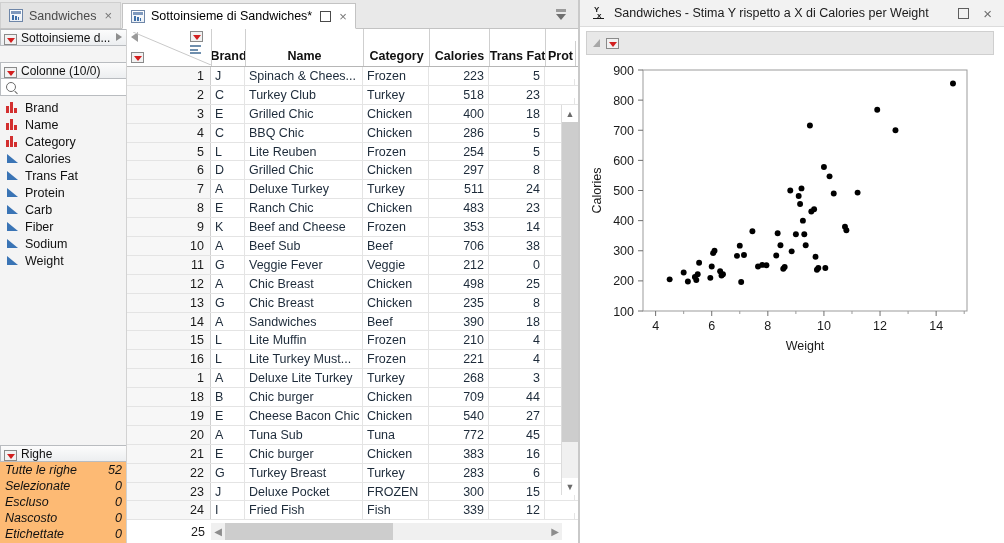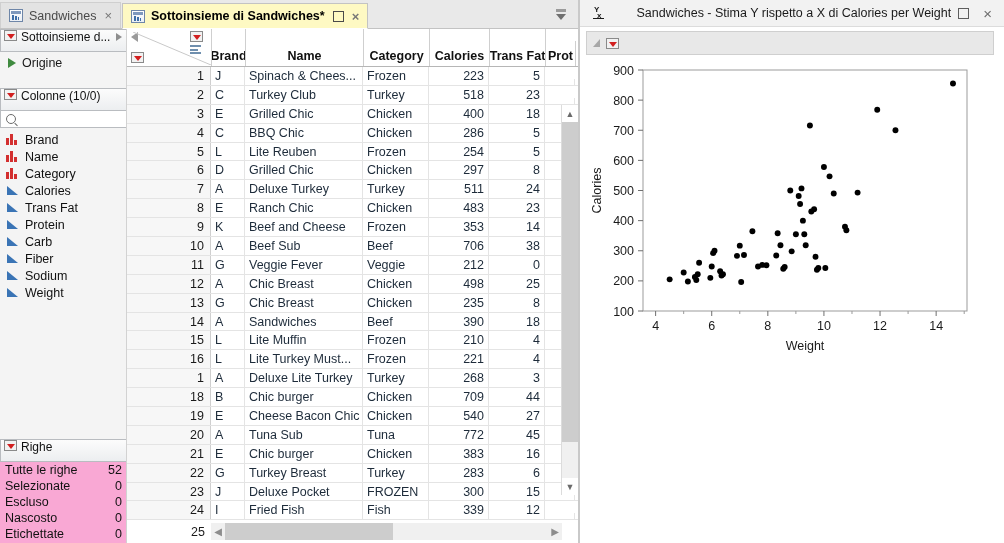--- a/index.html
+++ b/index.html
@@ -58,27 +58,26 @@
     cursor: default;
   }
   .tab.inactive {
     background: #e3e3e3;
     color: #4a4a4a;
     border: 1px solid #cfcfcf;
     border-bottom: none;
     margin-right: 1px;
   }
   .tab.active {
-    background: #fef9c3;
+    background: #ffffff;
     color: #000000;
     border: 1px solid #c3c3c3;
     border-bottom: 1px solid #ffffff;
     margin-bottom: -1px;
     z-index: 3;
-    font-weight: bold;
   }
   .tab-label { white-space: nowrap; }
   .tab-close {
     font-size: 13px;
     color: #777;
     margin-left: 2px;
     line-height: 1;
   }
   .tab-restore {
     display: inline-block;
@@ -141,23 +140,23 @@
     flex: 0 0 127px;
     background: #f4f4f4;
     display: flex;
     flex-direction: column;
     box-sizing: border-box;
     border-right: 1px solid #d2d2d2;
     font-size: 12px;
   }
   .panel-head {
     display: flex;
-    align-items: flex-start;
+    align-items: flex-end;
     gap: 4px;
-    height: 23px;
+    height: 17px;
     padding: 0 3px;
     background: linear-gradient(#fcfcfc,#eceef0);
     border: 1px solid #b9bcc0;
     border-right: none;
     box-sizing: border-box;
     font-size: 12px;
     color: #111;
     position: relative;
   }
   .panel-head .ttl { white-space: nowrap; overflow: hidden; }
@@ -244,21 +243,21 @@
   .ic-cont::before {
     content:"";
     position:absolute; left:1px; bottom:1px;
     width:0;height:0;
     border-left: 11px solid #3a74b5;
     border-top: 9px solid transparent;
   }
   .rows-panel {
     margin-top: auto;
   }
-  .rows-list { background:#f9a8d4; padding-top: 1px; }
+  .rows-list { background:#fdba74; padding-top: 1px; font-style: italic; }
   .rows-row {
     display:flex; justify-content: space-between;
     padding: 0 4px 0 5px;
     height: 16px;
     font-size: 12.5px;
     color: #121212;
   }
 
   
   .grid-wrap {
@@ -449,21 +448,21 @@
     flex: 0 0 auto;
     font-size: 8px;
     font-weight: bold;
     color: #1a1a1a;
   }
   .yx-ico .y { position:absolute; left: 2px; top: -1px; }
   .yx-ico .x { position:absolute; left: 5px; top: 5px; }
   .yx-ico .ul {
     position:absolute; left: 1px; bottom: 1px; width: 11px; height: 1.5px; background:#1a1a1a;
   }
-  .rep-title-text { flex: 1 1 auto; white-space: nowrap; overflow:hidden;text-align:right; }
+  .rep-title-text { flex: 1 1 auto; white-space: nowrap; overflow:hidden; }
   .win-btns { display:flex; align-items:center; gap: 14px; padding-right: 12px; }
   .win-max { width: 11px; height: 11px; border: 1.6px solid #5e5e5e; box-sizing: border-box; }
   .win-close { font-size: 15px; color: #6e6e6e; line-height: 1; }
 
   .rep-header {
     display: flex;
     align-items: center;
     gap: 6px;
     height: 24px;
     flex: 0 0 auto;
@@ -525,26 +524,20 @@
 
     <div class="dt-body">
 
       <div class="side">
 
         <div>
           <div class="panel-head">
             <span class="red-tri"></span>
             <span class="ttl">Sottoinsieme d...</span>
             <span class="disc-arrow"></span>
-          </div>
-          <div class="panel-rows">
-            <div class="tree-row">
-              <span class="tri-green"></span>
-              <span>Origine</span>
-            </div>
           </div>
         </div>
 
         <div class="cols-panel">
           <div class="panel-head">
             <span class="red-tri"></span>
             <span class="ttl">Colonne (10/0)</span>
           </div>
           <div class="col-search">
             <span class="mag"></span>

